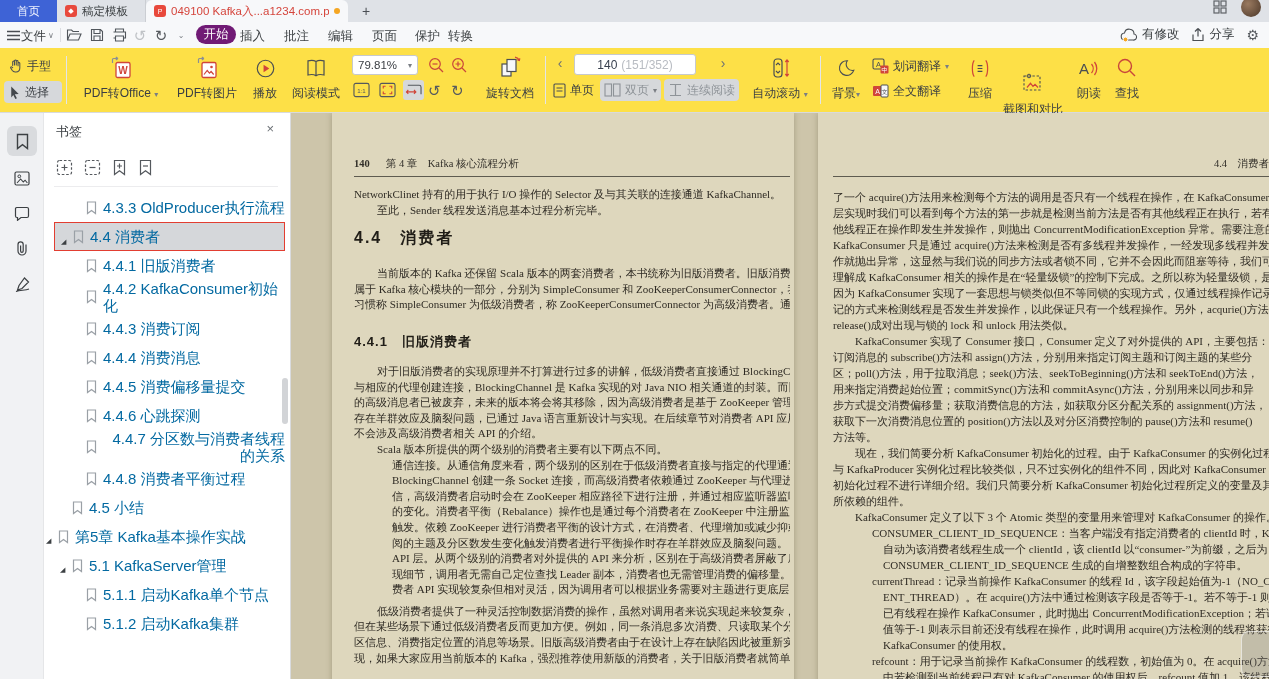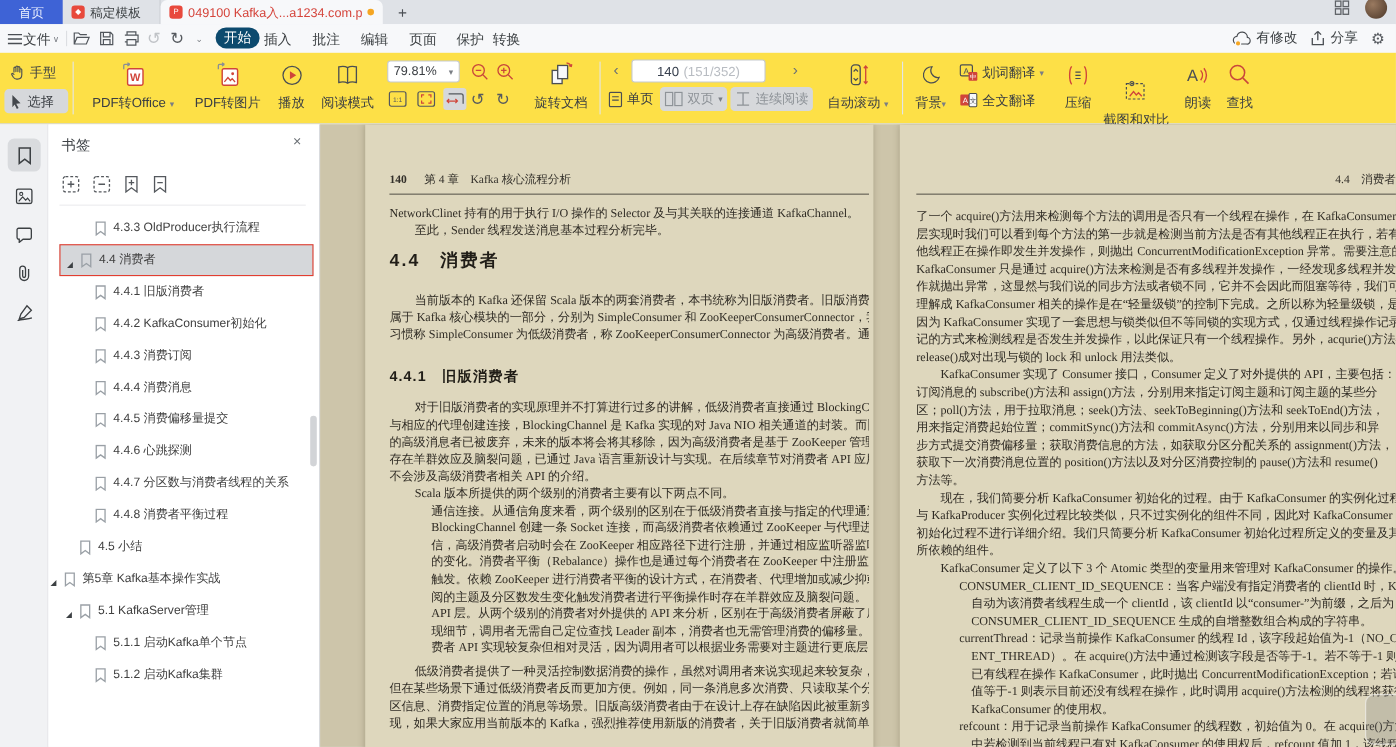--- a/index.html
+++ b/index.html
@@ -19,21 +19,21 @@
           display:flex;align-items:center;justify-content:center;font-size:7px;flex:0 0 12px}
   .newtab{position:absolute;left:356px;top:1px;width:20px;height:20px;text-align:center;
           line-height:20px;font-size:14px;color:#4a4e54}
   .tab-right{position:absolute;right:8px;top:-3px;display:flex;gap:14px;align-items:center}
   .avatar{width:20px;height:20px;border-radius:50%;background:radial-gradient(circle at 35% 35%,#9a7a60,#4a3628)}
 
   
   .menubar{position:absolute;top:22px;left:0;right:0;height:26px;background:#f7f8fa}
   .mitem{position:absolute;top:6px;font-size:12.5px;color:#3c4043}
   .qicon{position:absolute;top:4px;width:18px;height:18px;display:flex;align-items:center;justify-content:center}
-  .pill{position:absolute;left:196px;top:3px;width:40px;height:19px;background:#0c4a6e;color:#fff;
+  .pill{position:absolute;left:196px;top:3px;width:40px;height:19px;background:#701a75;color:#fff;
         border-radius:10px;font-size:12.5px;display:flex;align-items:center;justify-content:center}
   .msep{position:absolute;left:60px;top:6px;width:1px;height:14px;background:#dcdee2}
   .mright{position:absolute;right:10px;top:4px;display:flex;gap:12px;align-items:center;font-size:12.5px;color:#3c4043}
   .mright .grp{display:flex;gap:4px;align-items:center}
 
   
   .ribbon{position:absolute;top:48px;left:0;right:0;height:65px;background:#fde047;border-bottom:1px solid #d8dadd}
   .vsep{position:absolute;top:8px;width:1px;height:48px;background:#e3e5e8}
   .rb{position:absolute;display:flex;align-items:center;gap:4px;font-size:12px;color:#3a3e43;height:22px;padding:0 4px;border-radius:4px}
   .rbig{position:absolute;display:flex;flex-direction:column;align-items:center;justify-content:flex-start;
@@ -56,21 +56,21 @@
   .main{position:absolute;top:113px;left:0;right:0;bottom:0}
   .strip{position:absolute;left:0;top:0;bottom:0;width:44px;background:#f1f2f4;border-right:1px solid #e5e6e8}
   .sico{position:absolute;left:7px;width:30px;height:30px;border-radius:6px;display:flex;align-items:center;justify-content:center}
   .sico.on{background:#d9dbde}
 
   .panel{position:absolute;left:44px;top:0;bottom:0;width:247px;background:#fff;border-right:1px solid #d9dbde}
   .ptitle{position:absolute;left:12px;top:10px;font-size:13px;color:#3f4347}
   .pclose{position:absolute;right:16px;top:8px;font-size:13px;color:#6b7075}
   .ptools{position:absolute;left:12px;top:46px;display:flex;gap:11px}
   .pdivider{position:absolute;left:10px;right:12px;top:73px;height:1px;background:#ececee}
-  .tree{position:absolute;left:0;right:3px;top:80px;bottom:0;overflow:hidden;font-size:11px;color:#404040}
+  .tree{position:absolute;left:0;right:3px;top:80px;bottom:0;overflow:hidden;font-size:15px;color:#0369a1}
   .bm-row{position:relative;display:flex;align-items:center;min-height:29px;margin:0 2px 0 10px;line-height:17px}
   .bm-row .tri{display:none;position:absolute;top:10px;font-size:7px;color:#3c4043}
   .bm-row .tri::before{content:"◢"}
   .bm-row.expanded .tri{display:block}
   .bm-row .flag{flex:0 0 11px;margin-right:6px}
   .bm-row .bm-label{white-space:normal}
   .bm-row.selected{background:#d5d7da;border:1px solid #e23e31}
   .pscroll{position:absolute;right:2px;top:265px;width:6px;height:46px;border-radius:3px;background:#d2d4d7}
 
   .content{position:absolute;left:291px;top:0;right:0;bottom:0;background:#cdc5aa;overflow:hidden}
@@ -525,21 +525,21 @@
             </svg>
             <span class="bm-label">4.4.5 消费偏移量提交</span>
           </div>
           <div class="bm-row" style="padding-left: 32px;">
 
             <svg class="flag" width="11" height="14" viewBox="0 0 11 14">
               <path d="M1.5 1h8v11.5l-4-3-4 3z" fill="none" stroke="#9aa0a6" stroke-width="1.2"></path>
             </svg>
             <span class="bm-label">4.4.6 心跳探测</span>
           </div>
-          <div class="bm-row" style="padding-left: 32px;">
+          <div class="bm-row" style="padding-left: 32px; text-align: right;">
 
             <svg class="flag" width="11" height="14" viewBox="0 0 11 14">
               <path d="M1.5 1h8v11.5l-4-3-4 3z" fill="none" stroke="#9aa0a6" stroke-width="1.2"></path>
             </svg>
             <span class="bm-label">4.4.7 分区数与消费者线程的关系</span>
           </div>
           <div class="bm-row" style="padding-left: 32px;">
 
             <svg class="flag" width="11" height="14" viewBox="0 0 11 14">
               <path d="M1.5 1h8v11.5l-4-3-4 3z" fill="none" stroke="#9aa0a6" stroke-width="1.2"></path>

